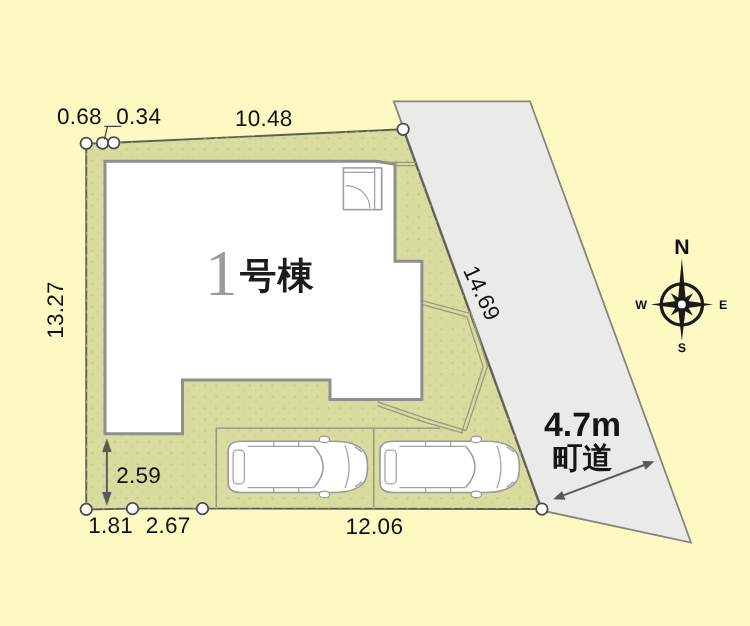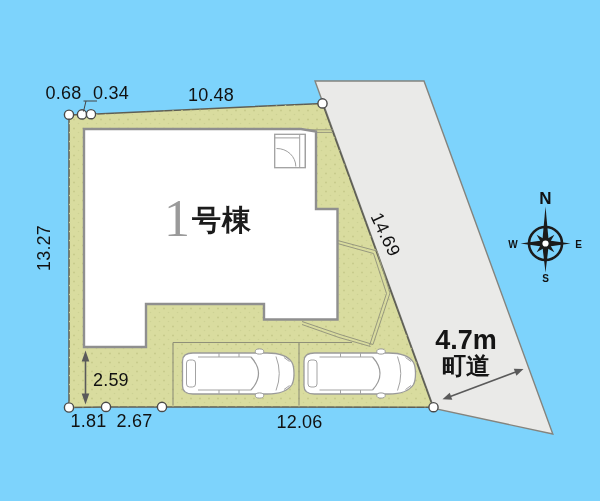--- a/index.html
+++ b/index.html
@@ -1,19 +1,19 @@
 <!DOCTYPE html>
 <html><head>
 <meta charset="utf-8">
 <style>
   html,body{margin:0;padding:0;background:#ffffff;}
   #canvas{
     position:relative;
     width:600px;height:501px;
-    background:#7dd3fc;
+    background:#fef9c3;
     overflow:hidden;
     font-family:"Liberation Sans","DejaVu Sans",sans-serif;
   }
   svg{display:block;}
   text{fill:#111;}
   .dim{font-size:18px;letter-spacing:.2px;}
   .road-label{font-size:27px;font-weight:bold;fill:#151515;}
   .road-label2{font-size:24px;font-weight:bold;fill:#151515;}
   .bldg-num{font-family:"Liberation Serif","DejaVu Serif",serif;font-size:52px;fill:#9a9a9a;}
   .bldg-suffix{font-family:"Liberation Serif","DejaVu Serif",serif;font-size:29px;font-weight:600;fill:#1c1c1c;letter-spacing:1px;}

